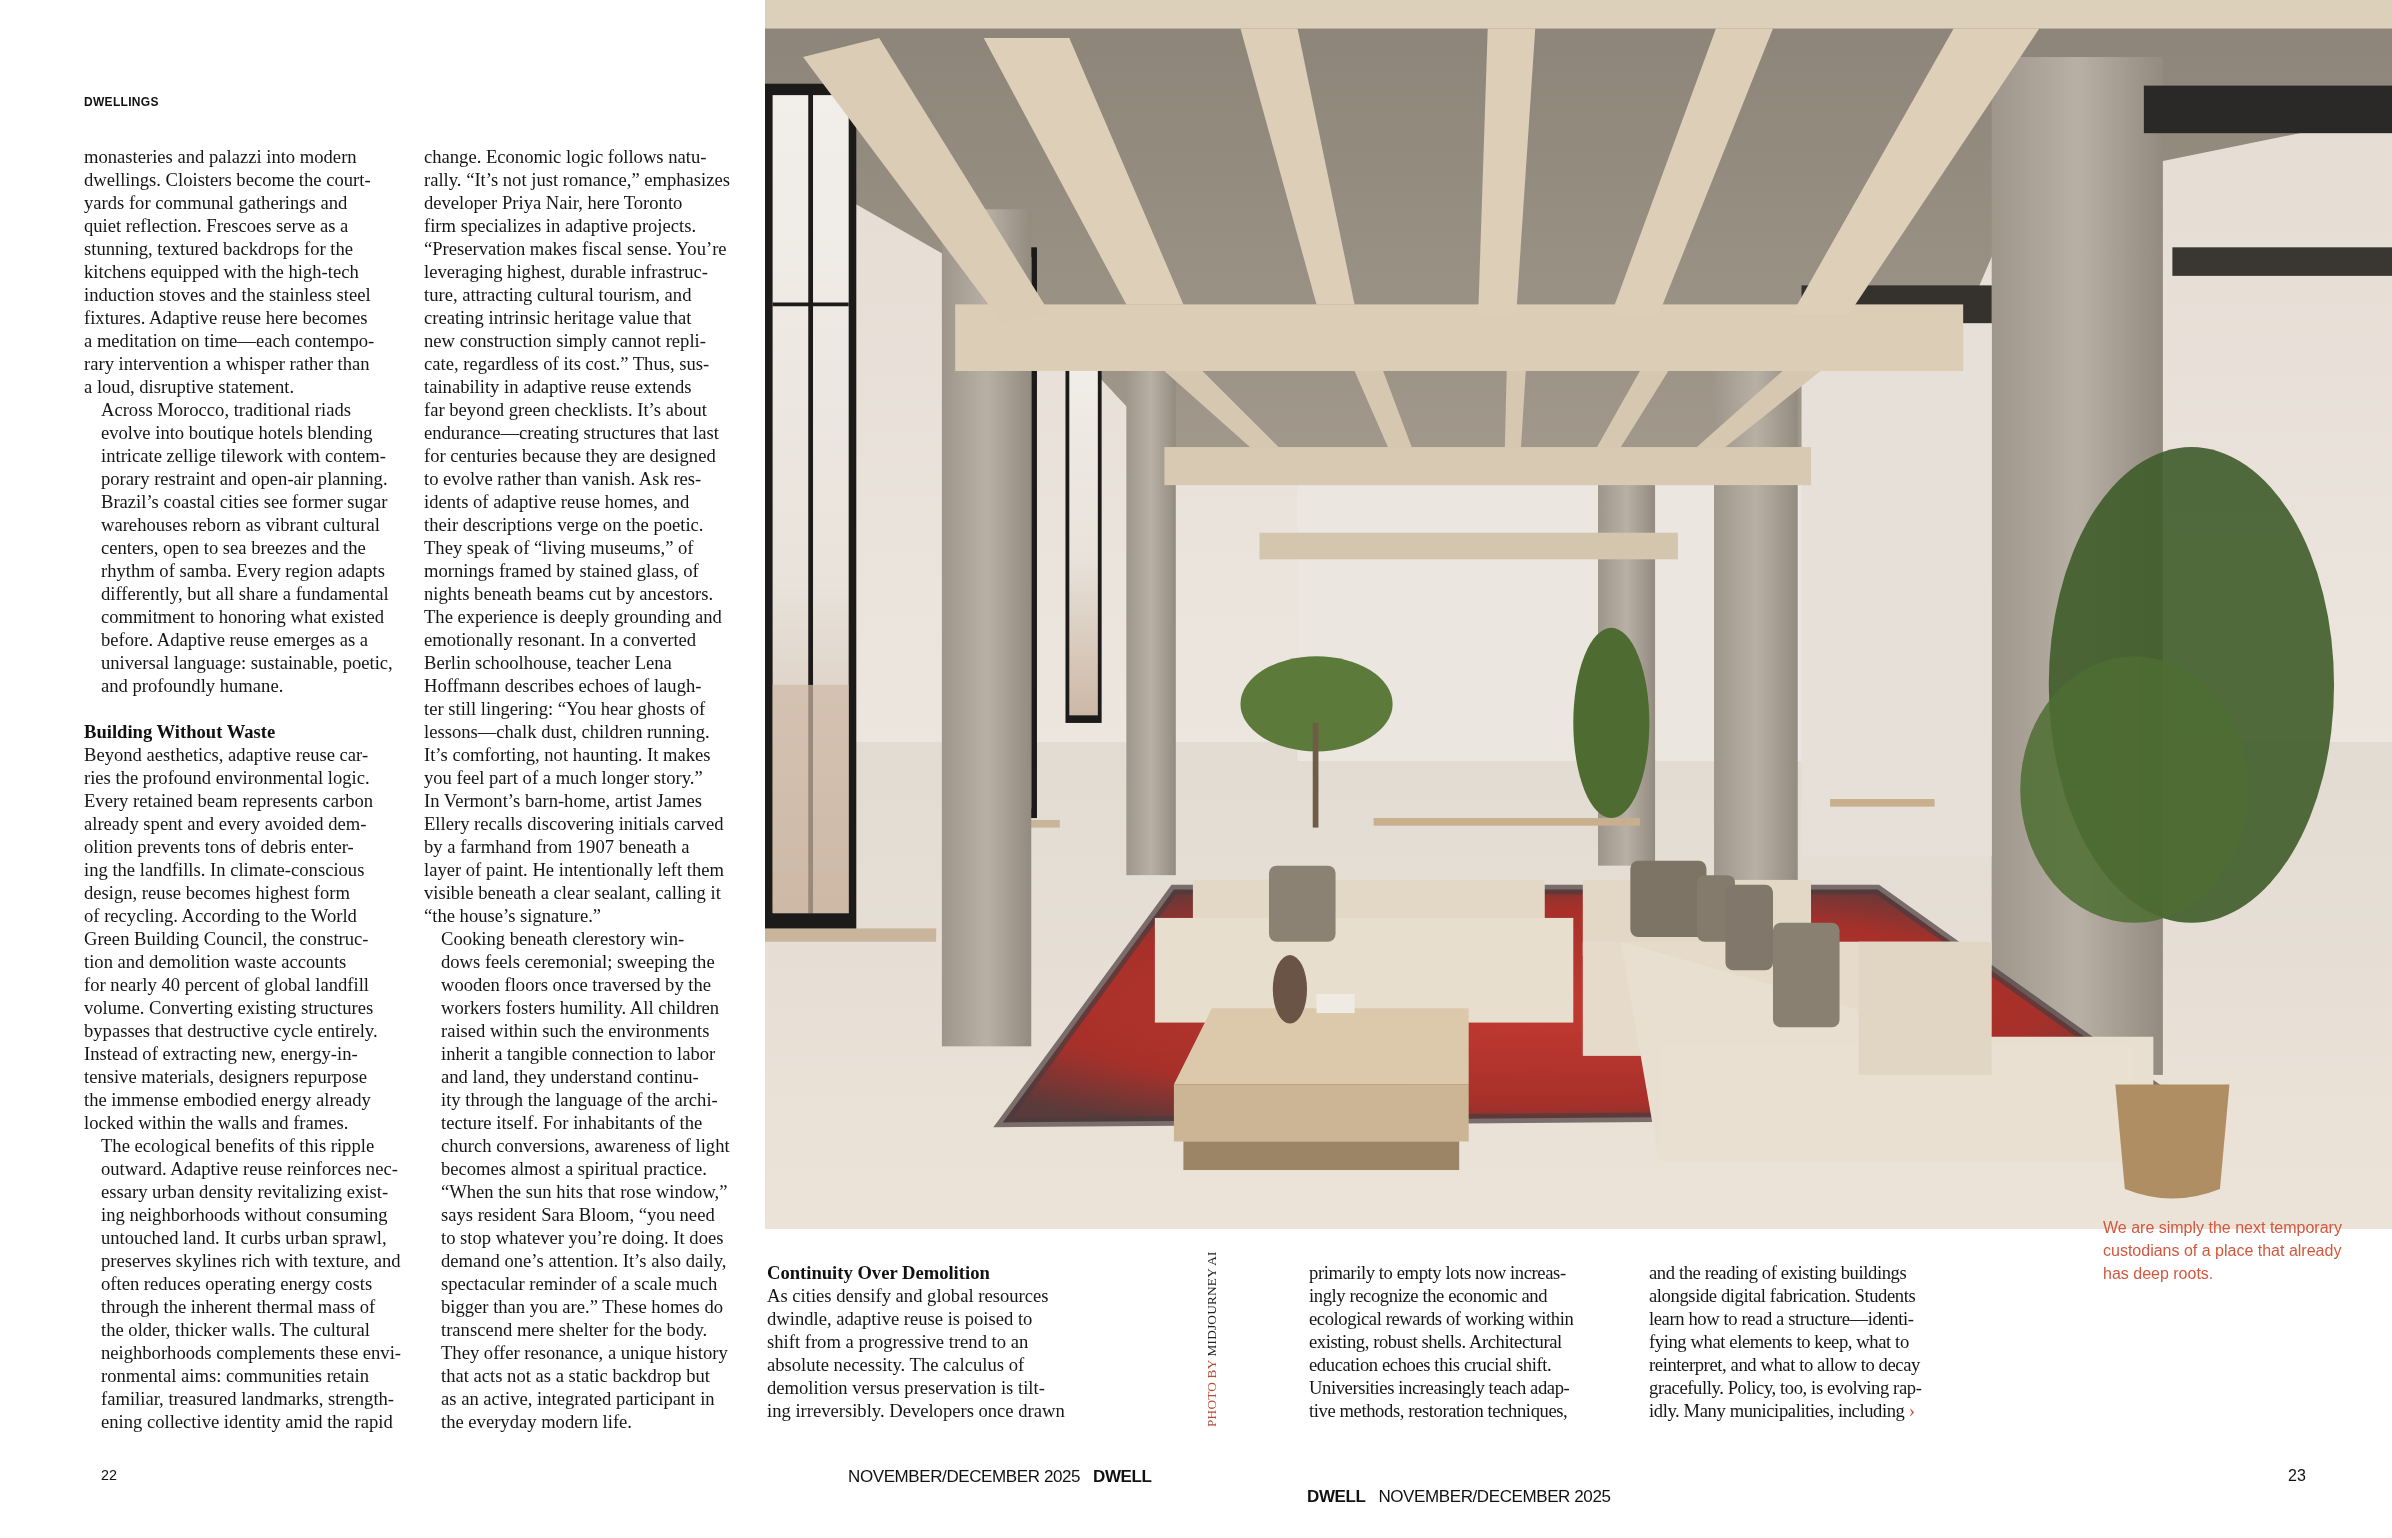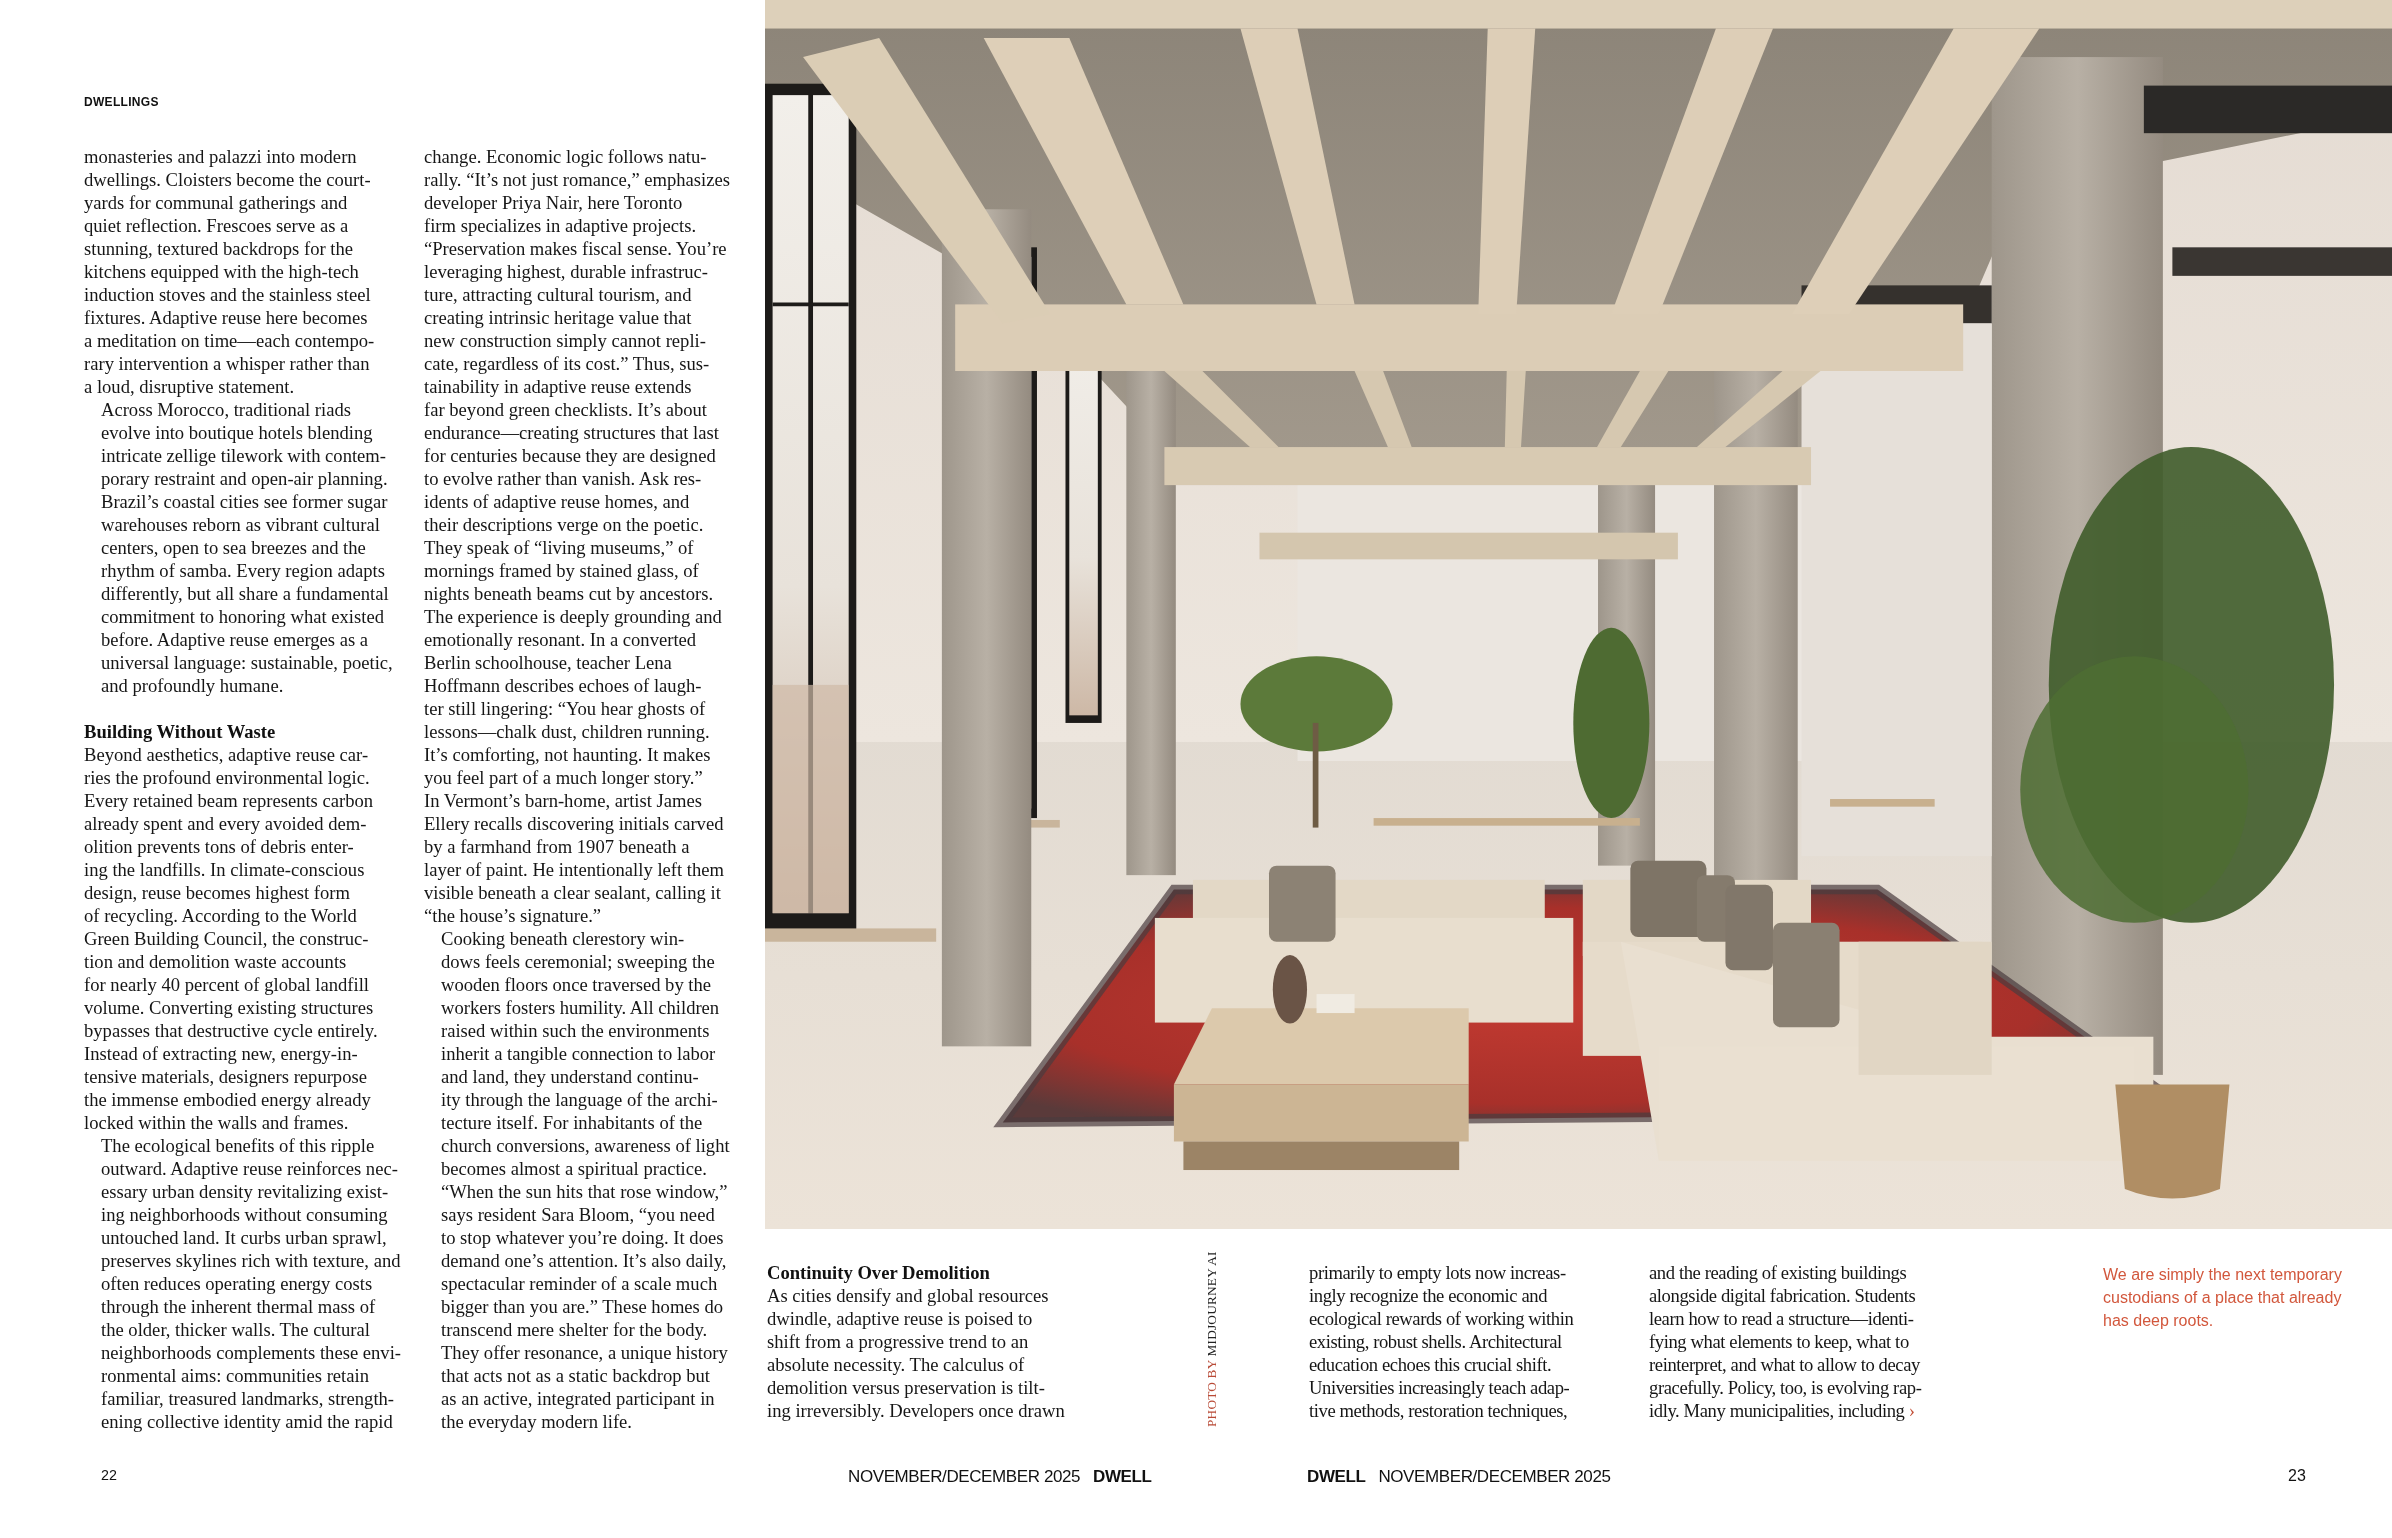--- a/index.html
+++ b/index.html
@@ -45,33 +45,33 @@
     .credit {
       position: absolute; left: 1204px; top: 1427px;
       transform-origin: left top; transform: rotate(-90deg);
       font-family: "Liberation Serif", serif; font-size: 13.3px; letter-spacing: 0.2px;
       white-space: nowrap;
     }
     .credit .by { color: #b84a36; }
     .credit .src { color: #222; }
 
     .pullquote {
-      position: absolute; left: 2103px; top: 1263px; width: 247px;
+      position: absolute; left: 2103px; top: 1216px; width: 247px;
       font-family: "Liberation Sans", sans-serif; font-size: 16px; line-height: 23px;
       color: #d2573c;
     }
 
     .folio {
       position: absolute; top: 1467px;
       font-family: "Liberation Sans", sans-serif; font-size: 17px; color: #111;
     }
     .folio .brand { font-weight: bold; }
     #folio-left-num { left: 84px; font-size: 14.3px; margin-left: 17px; }
     #folio-left-issue { left: 848px; letter-spacing: -0.4px; }
-    #folio-right-issue { left: 1307px; letter-spacing: -0.4px; }
+    #folio-right-issue { left: 1307px; letter-spacing: -0.4px; margin-top: 20px; }
     #folio-right-num { left: 2288px; font-size: 16px; }
   </style>
 </head>
 <body>
 
 <div class="section-label">DWELLINGS</div>
 
 <div class="col" id="col1">
   <p>
       <span class="line">monasteries and palazzi into modern</span>

